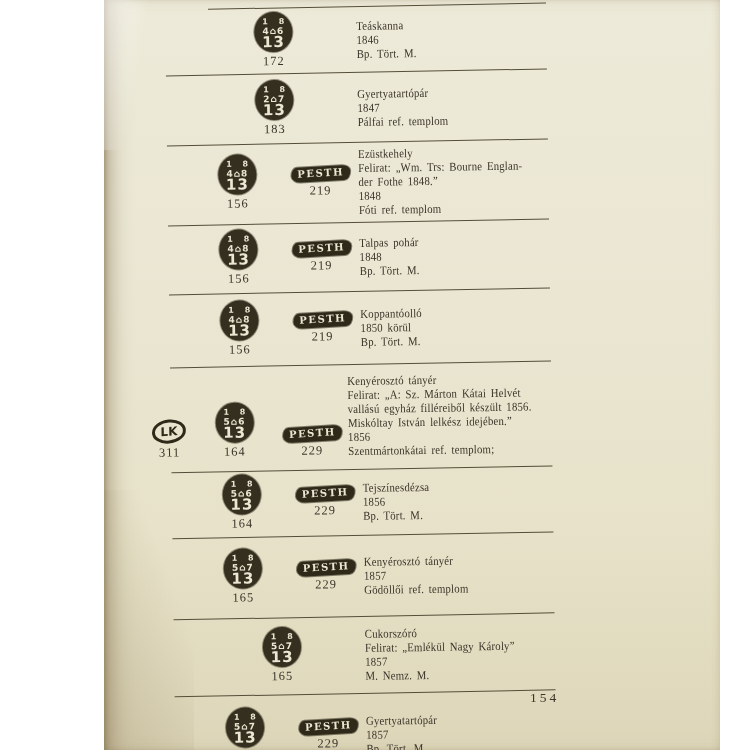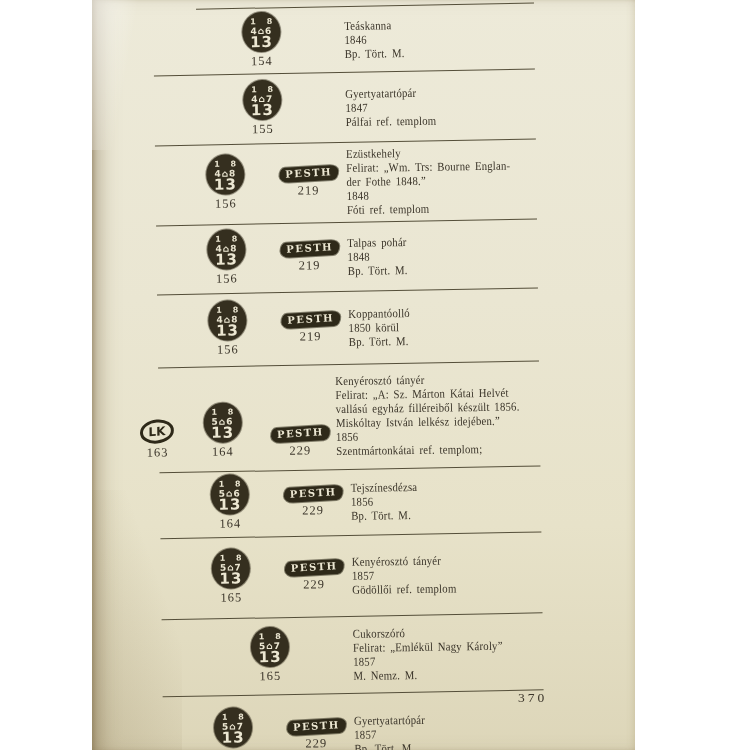--- a/index.html
+++ b/index.html
@@ -5,21 +5,21 @@
   html,body{margin:0;padding:0;}
   body{
     width:750px;height:750px;background:#ffffff;
     font-family:"Liberation Serif", serif;
     overflow:hidden;
   }
   .scan{position:relative;width:750px;height:750px;background:#ffffff;overflow:hidden;}
 
   
   .page{
-    position:absolute;left:92px;top:0;width:543px;height:750px;
+    position:absolute;left:104px;top:0;width:616px;height:750px;
     background:linear-gradient(180deg,#edead9 0%,#eae6d2 40%,#e7e2c9 70%,#ddd6b9 100%);
     box-shadow:
       inset 16px 0 22px -12px rgba(110,90,55,.55),
       inset 4px 0 4px -2px rgba(120,100,60,.35),
       inset -5px 0 8px -5px rgba(140,120,80,.30);
   }
   .page::before{ 
     content:"";position:absolute;left:0;top:0;width:46px;height:150px;
     background:linear-gradient(100deg,rgba(255,255,255,.55),rgba(255,255,255,0) 65%);
     pointer-events:none;
@@ -121,38 +121,38 @@
     <div class="content">
       <div id="rows">
           <div class="row no-stamp">
     <div class="c-extra"></div>
     <div class="c-mark">
       <div class="hallmark">
         <span class="t">1 8</span>
         <span class="m">4⌂6</span>
         <span class="b">13</span>
       </div>
-      <div class="marknum cnum">154</div>
+      <div class="marknum cnum">172</div>
     </div>
 
     <div class="c-text">
               <div class="line">Teáskanna</div>
               <div class="line">1846</div>
               <div class="line">Bp. Tört. M.</div>
             </div>
   </div>
           <div class="row no-stamp">
     <div class="c-extra"></div>
     <div class="c-mark">
       <div class="hallmark">
         <span class="t">1 8</span>
-        <span class="m">4⌂7</span>
-        <span class="b">13</span>
-      </div>
-      <div class="marknum cnum">155</div>
+        <span class="m">2⌂7</span>
+        <span class="b">13</span>
+      </div>
+      <div class="marknum cnum">183</div>
     </div>
 
     <div class="c-text">
               <div class="line">Gyertyatartópár</div>
               <div class="line">1847</div>
               <div class="line">Pálfai ref. templom</div>
             </div>
   </div>
           <div class="row">
     <div class="c-extra"></div>
@@ -212,21 +212,21 @@
     </div>
     <div class="c-text">
               <div class="line">Koppantóolló</div>
               <div class="line">1850 körül</div>
               <div class="line">Bp. Tört. M.</div>
             </div>
   </div>
           <div class="row">
     <div class="c-extra">
               <div class="oval">LK</div>
-              <div class="marknum">163</div>
+              <div class="marknum">311</div>
             </div>
     <div class="c-mark">
       <div class="hallmark">
         <span class="t">1 8</span>
         <span class="m">5⌂6</span>
         <span class="b">13</span>
       </div>
       <div class="marknum cnum">164</div>
     </div>
     <div class="c-pesth">
@@ -316,15 +316,15 @@
     </div>
     <div class="c-text">
               <div class="line">Gyertyatartópár</div>
               <div class="line">1857</div>
               <div class="line">Bp. Tört. M.</div>
             </div>
   </div>
         </div>
 
     </div>
-    <div class="pageno">370</div>
+    <div class="pageno">154</div>
   </div>
 </div>
 
 </body></html>

